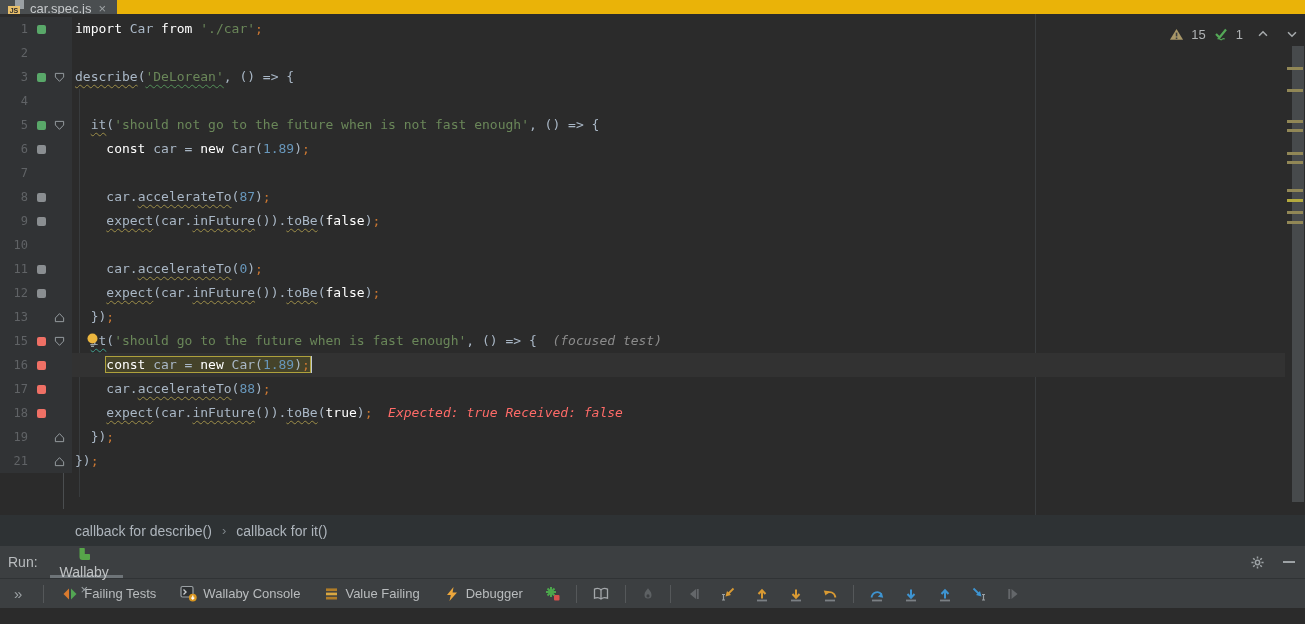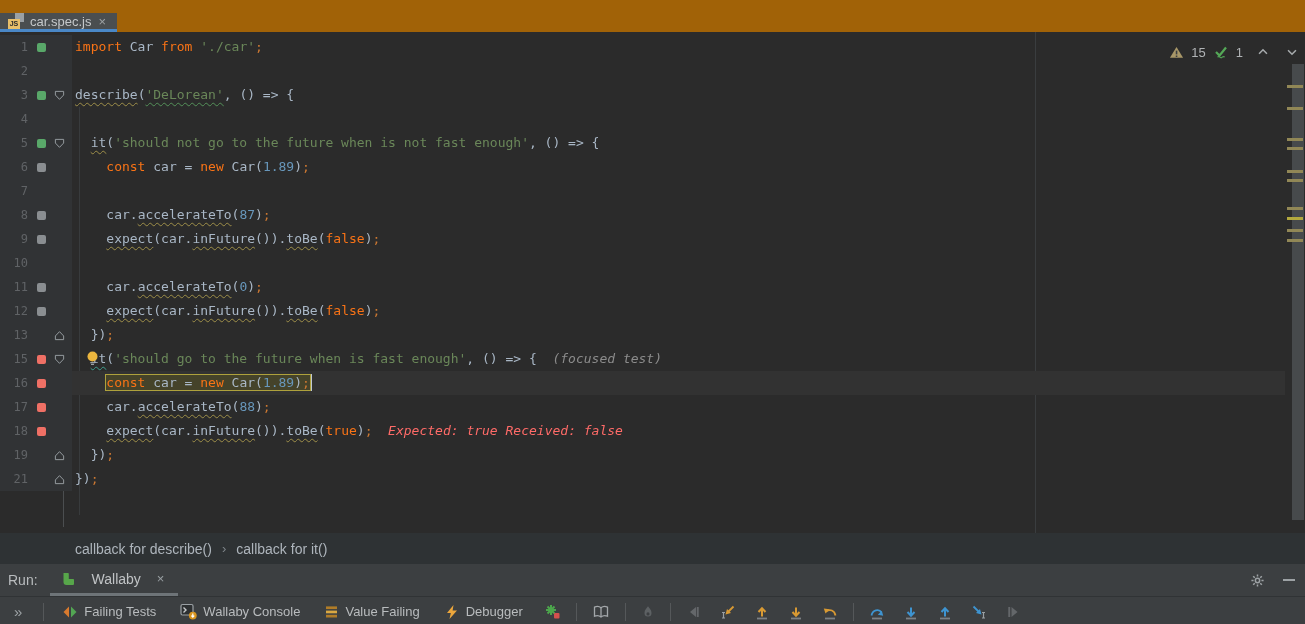--- a/index.html
+++ b/index.html
@@ -3,21 +3,21 @@
 <meta charset="utf-8">
 <style>
   * { margin:0; padding:0; box-sizing:border-box; }
   html,body { background:#2b2b2b; }
   .window {
     position:relative; width:1305px; height:624px; overflow:hidden;
     background:#2b2b2b; font-family:"Liberation Sans", sans-serif; font-size:13px;
     color:#a9b7c6;
   }
   
-  .tabbar { height:32px; background:#a16207; display:flex; align-items:flex-end; }
+  .tabbar { height:14px; background:#eab308; display:flex; align-items:flex-start; }
   .etab {
     display:flex; align-items:center; gap:6px; padding:0 10px 0 8px;
     background:#4a4e50; border-bottom:3px solid #4a88c7; cursor:default;
   }
   .etab-label { color:#c5c8ca; font-size:13px; }
   .etab-close { color:#9da2a5; font-size:13px; line-height:1; padding:0 1px; }
   .jsicon { position:relative; width:16px; height:16px; display:inline-block; }
   .jsicon .page { position:absolute; right:0; top:0; width:9px; height:9px; background:#9aa0a4; }
   .jsicon .badge {
     position:absolute; left:0; bottom:0; width:12px; height:10px; background:#e8bf6a;
@@ -41,21 +41,21 @@
   .marker.green { background:#59a869; }
   .marker.gray  { background:#8a8e91; }
   .marker.red   { background:#ef7065; }
   .ln-foldbox { width:18px; display:flex; justify-content:center; }
   .ln-code {
     flex:1; position:relative; white-space:pre; padding-left:3px;
     font:13px "DejaVu Sans Mono", monospace; line-height:24px; color:#a9b7c6;
   }
   .caret-row .ln-code { background:#323232; }
   .tok { }
-  .tk-kw   { color:#f97316; }
+  .tk-kw   { color:#ffffff; }
   .tk-id   { color:#a9b7c6; }
   .tk-pl   { color:#a9b7c6; }
   .tk-str  { color:#6a8759; }
   .tk-num  { color:#6897bb; }
   .tk-semi { color:#cc7832; }
   .tk-note { color:#8c8c8c; font-style:italic; }
   .tk-err  { color:#ff6b68; font-style:italic; }
   .wavy, .wavy-green, .wavy-teal {
     text-decoration-line:underline; text-decoration-style:wavy;
     text-decoration-thickness:1px; text-underline-offset:3px;
@@ -79,22 +79,22 @@
   
   .breadcrumbs {
     height:31px; background:#2e3234; display:flex; align-items:center; gap:10px;
     padding-left:75px; color:#aeb5bc; font-size:14px;
   }
   .crumb-sep { color:#7f858a; font-size:13px; }
   
   .runbar { position:relative; height:32px; background:#3c3f41; display:flex; align-items:stretch; }
   .run-label { color:#b9bcbe; font-size:14px; align-self:center; margin-left:8px; }
   .runtab {
-    display:flex; align-items:center; gap:16px; margin-left:12px; padding:0 14px 0 10px;
-    border-bottom:3px solid #6e7478; color:#c0c3c5; font-size:14px;
+    display:flex; align-items:center; gap:2px; margin-left:12px; padding:0 14px 0 10px;
+    border-bottom:3px solid #6e7478; color:#c0c3c5; font-size:14px;flex-direction:column;
   }
   .runtab .close { color:#9aa0a4; font-size:13px; }
   .runbar-actions { position:absolute; right:10px; top:0; height:100%; display:flex; align-items:center; gap:18px; }
   .minbar { width:12px; height:2px; background:#9da2a5; }
   
   .toolbar {
     height:30px; background:#3c3f41; border-top:1px solid #303335;
     display:flex; align-items:center; color:#b9bcbe; font-size:13px;
   }
   .expander { color:#9da2a5; font-size:15px; padding:0 16px 0 14px; letter-spacing:-1px; }

